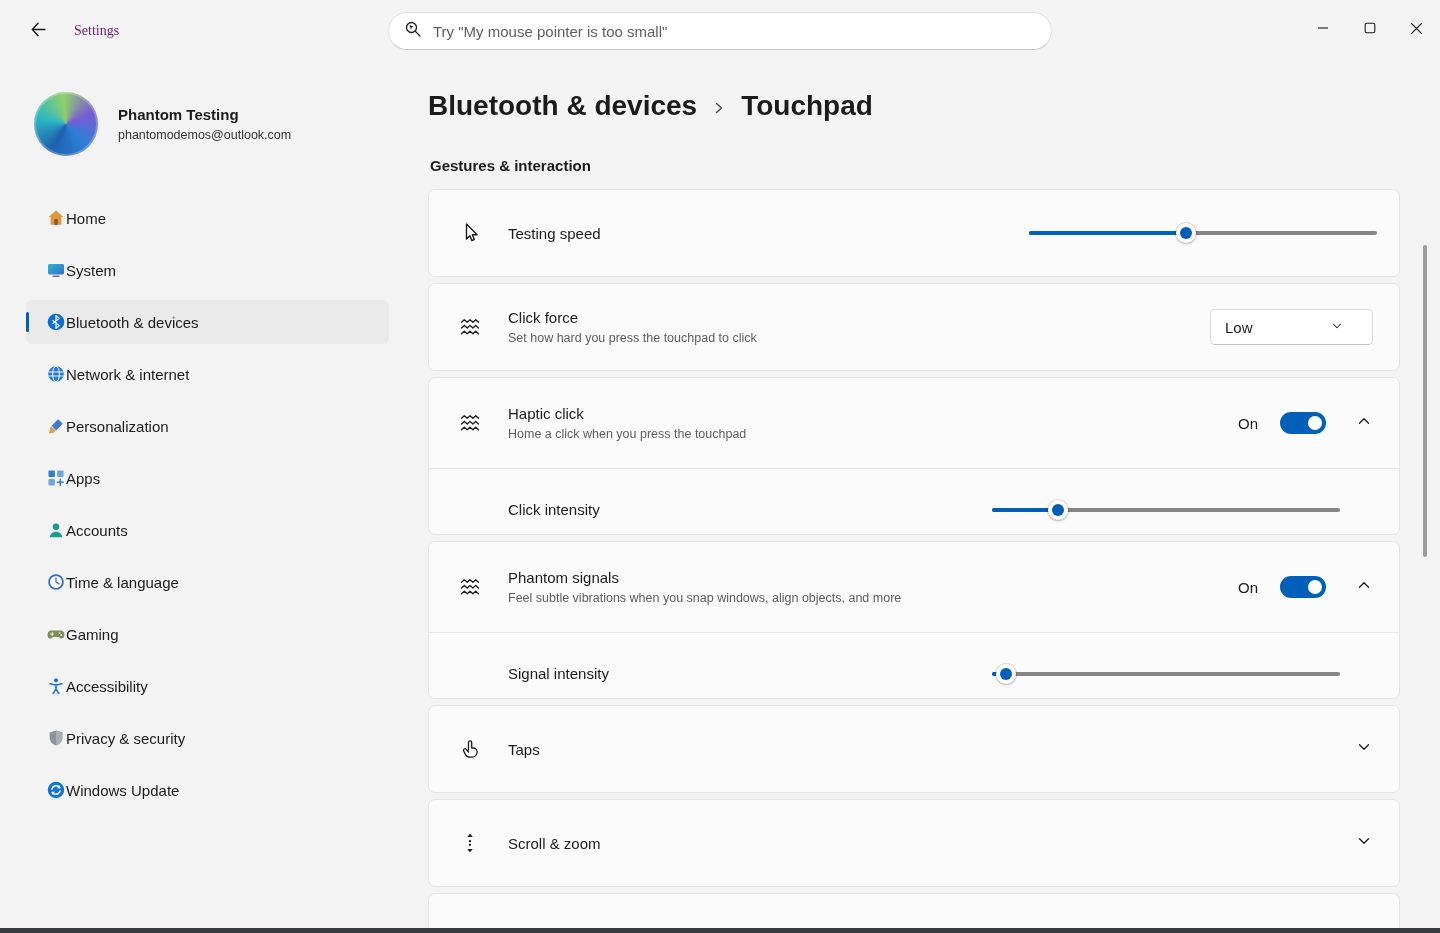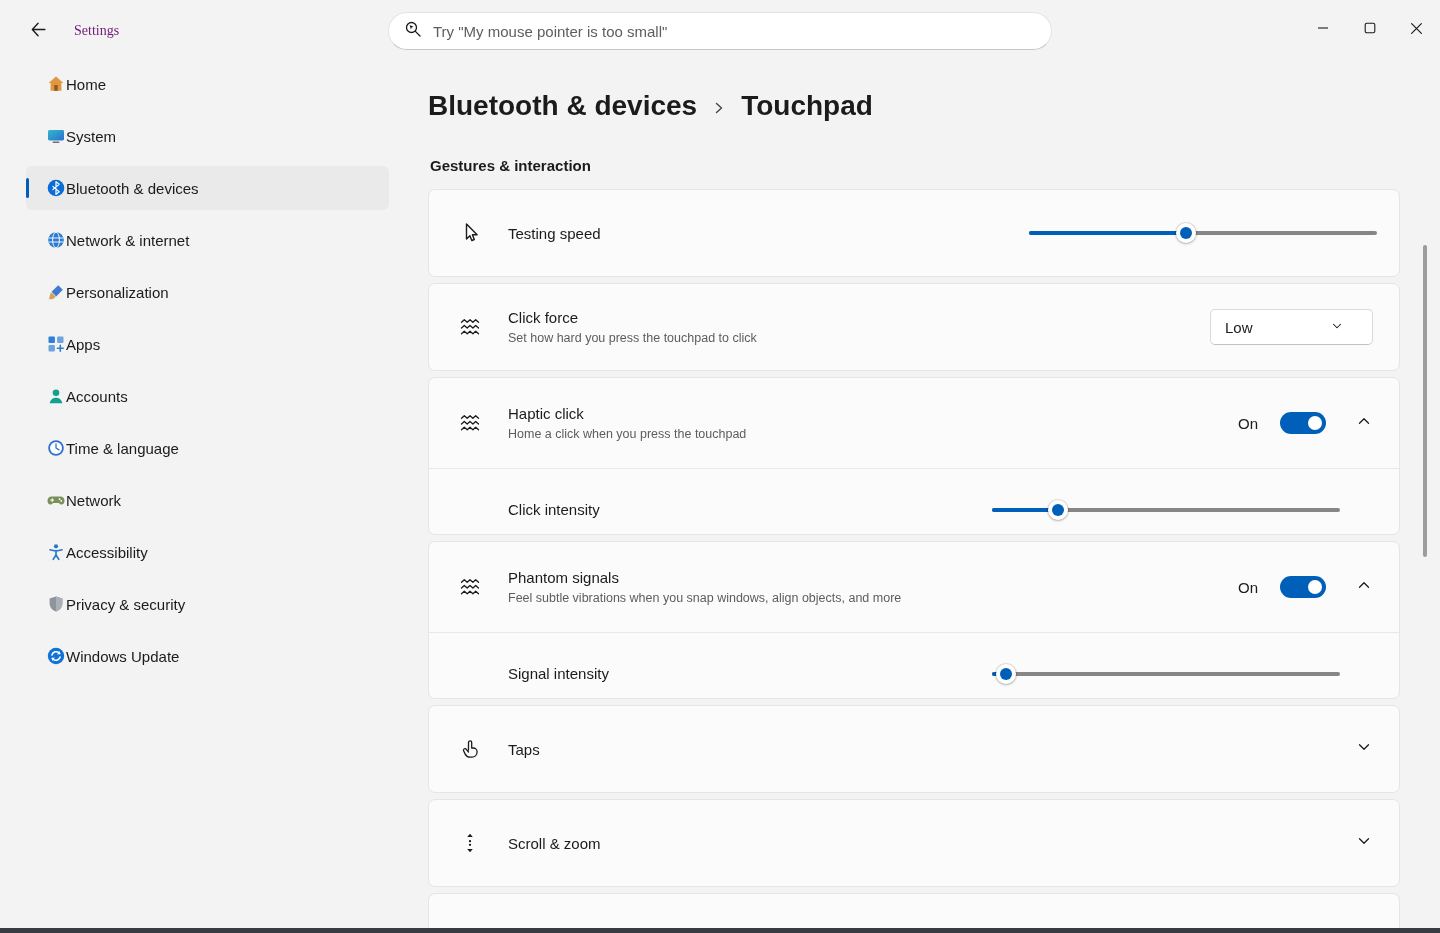--- a/index.html
+++ b/index.html
@@ -127,20 +127,27 @@
       </div>
       <div class="win-btn">
         <svg width="13" height="13" viewBox="0 0 12 12">
             <path d="M1.5 1.5 L10.5 10.5 M10.5 1.5 L1.5 10.5" stroke="#1b1b1b" stroke-width="1.1" stroke-linecap="round"></path>
           </svg>
       </div>
     </div>
   </div>
 
   <aside class="sidebar">
+    <div class="profile">
+      <div class="avatar"></div>
+      <div class="profile-text">
+        <div class="profile-name">Phantom Testing</div>
+        <div class="profile-email">phantomodemos@outlook.com</div>
+      </div>
+    </div>
 
     <nav class="nav">
 
       <div class="nav-item">
         <span class="nav-icon">
           <svg width="20" height="20" viewBox="0 0 20 20">
               <path d="M10 2.6 L2.6 9 h2 v7.8 h10.8 V9 h2 Z" fill="#e0973f"></path>
               <rect x="8.3" y="11" width="3.4" height="5.8" fill="#8a5a20"></rect>
             </svg>
         </span>
@@ -229,21 +236,21 @@
 
       <div class="nav-item">
         <span class="nav-icon">
           <svg width="20" height="20" viewBox="0 0 20 20">
               <path d="M5.5 6.5 h9 c2.4 0 4 1.9 4 4.2 0 2-1.2 3.8-3 3.8-1.2 0-2-0.6-2.6-1.5 h-5.8 c-0.6 0.9-1.4 1.5-2.6 1.5-1.8 0-3-1.8-3-3.8 0-2.3 1.6-4.2 4-4.2 Z" fill="#7b8f5a"></path>
               <circle cx="13.6" cy="9.2" r="0.9" fill="#ffffff"></circle>
               <circle cx="15.3" cy="10.9" r="0.9" fill="#ffffff"></circle>
               <path d="M6.2 8.6 v3 M4.7 10.1 h3" stroke="#ffffff" stroke-width="1" stroke-linecap="round"></path>
             </svg>
         </span>
-        <span class="nav-label">Network</span>
+        <span class="nav-label">Gaming</span>
       </div>
 
       <div class="nav-item">
         <span class="nav-icon">
           <svg width="20" height="20" viewBox="0 0 20 20">
               <circle cx="10" cy="4.3" r="2.1" fill="#2779c7"></circle>
               <path d="M4 7.8 Q10 9.8 16 7.8 M10 9 V13 M10 13 L7.2 17.4 M10 13 L12.8 17.4" stroke="#2779c7" stroke-width="1.7" fill="none" stroke-linecap="round"></path>
             </svg>
         </span>
         <span class="nav-label">Accessibility</span>

